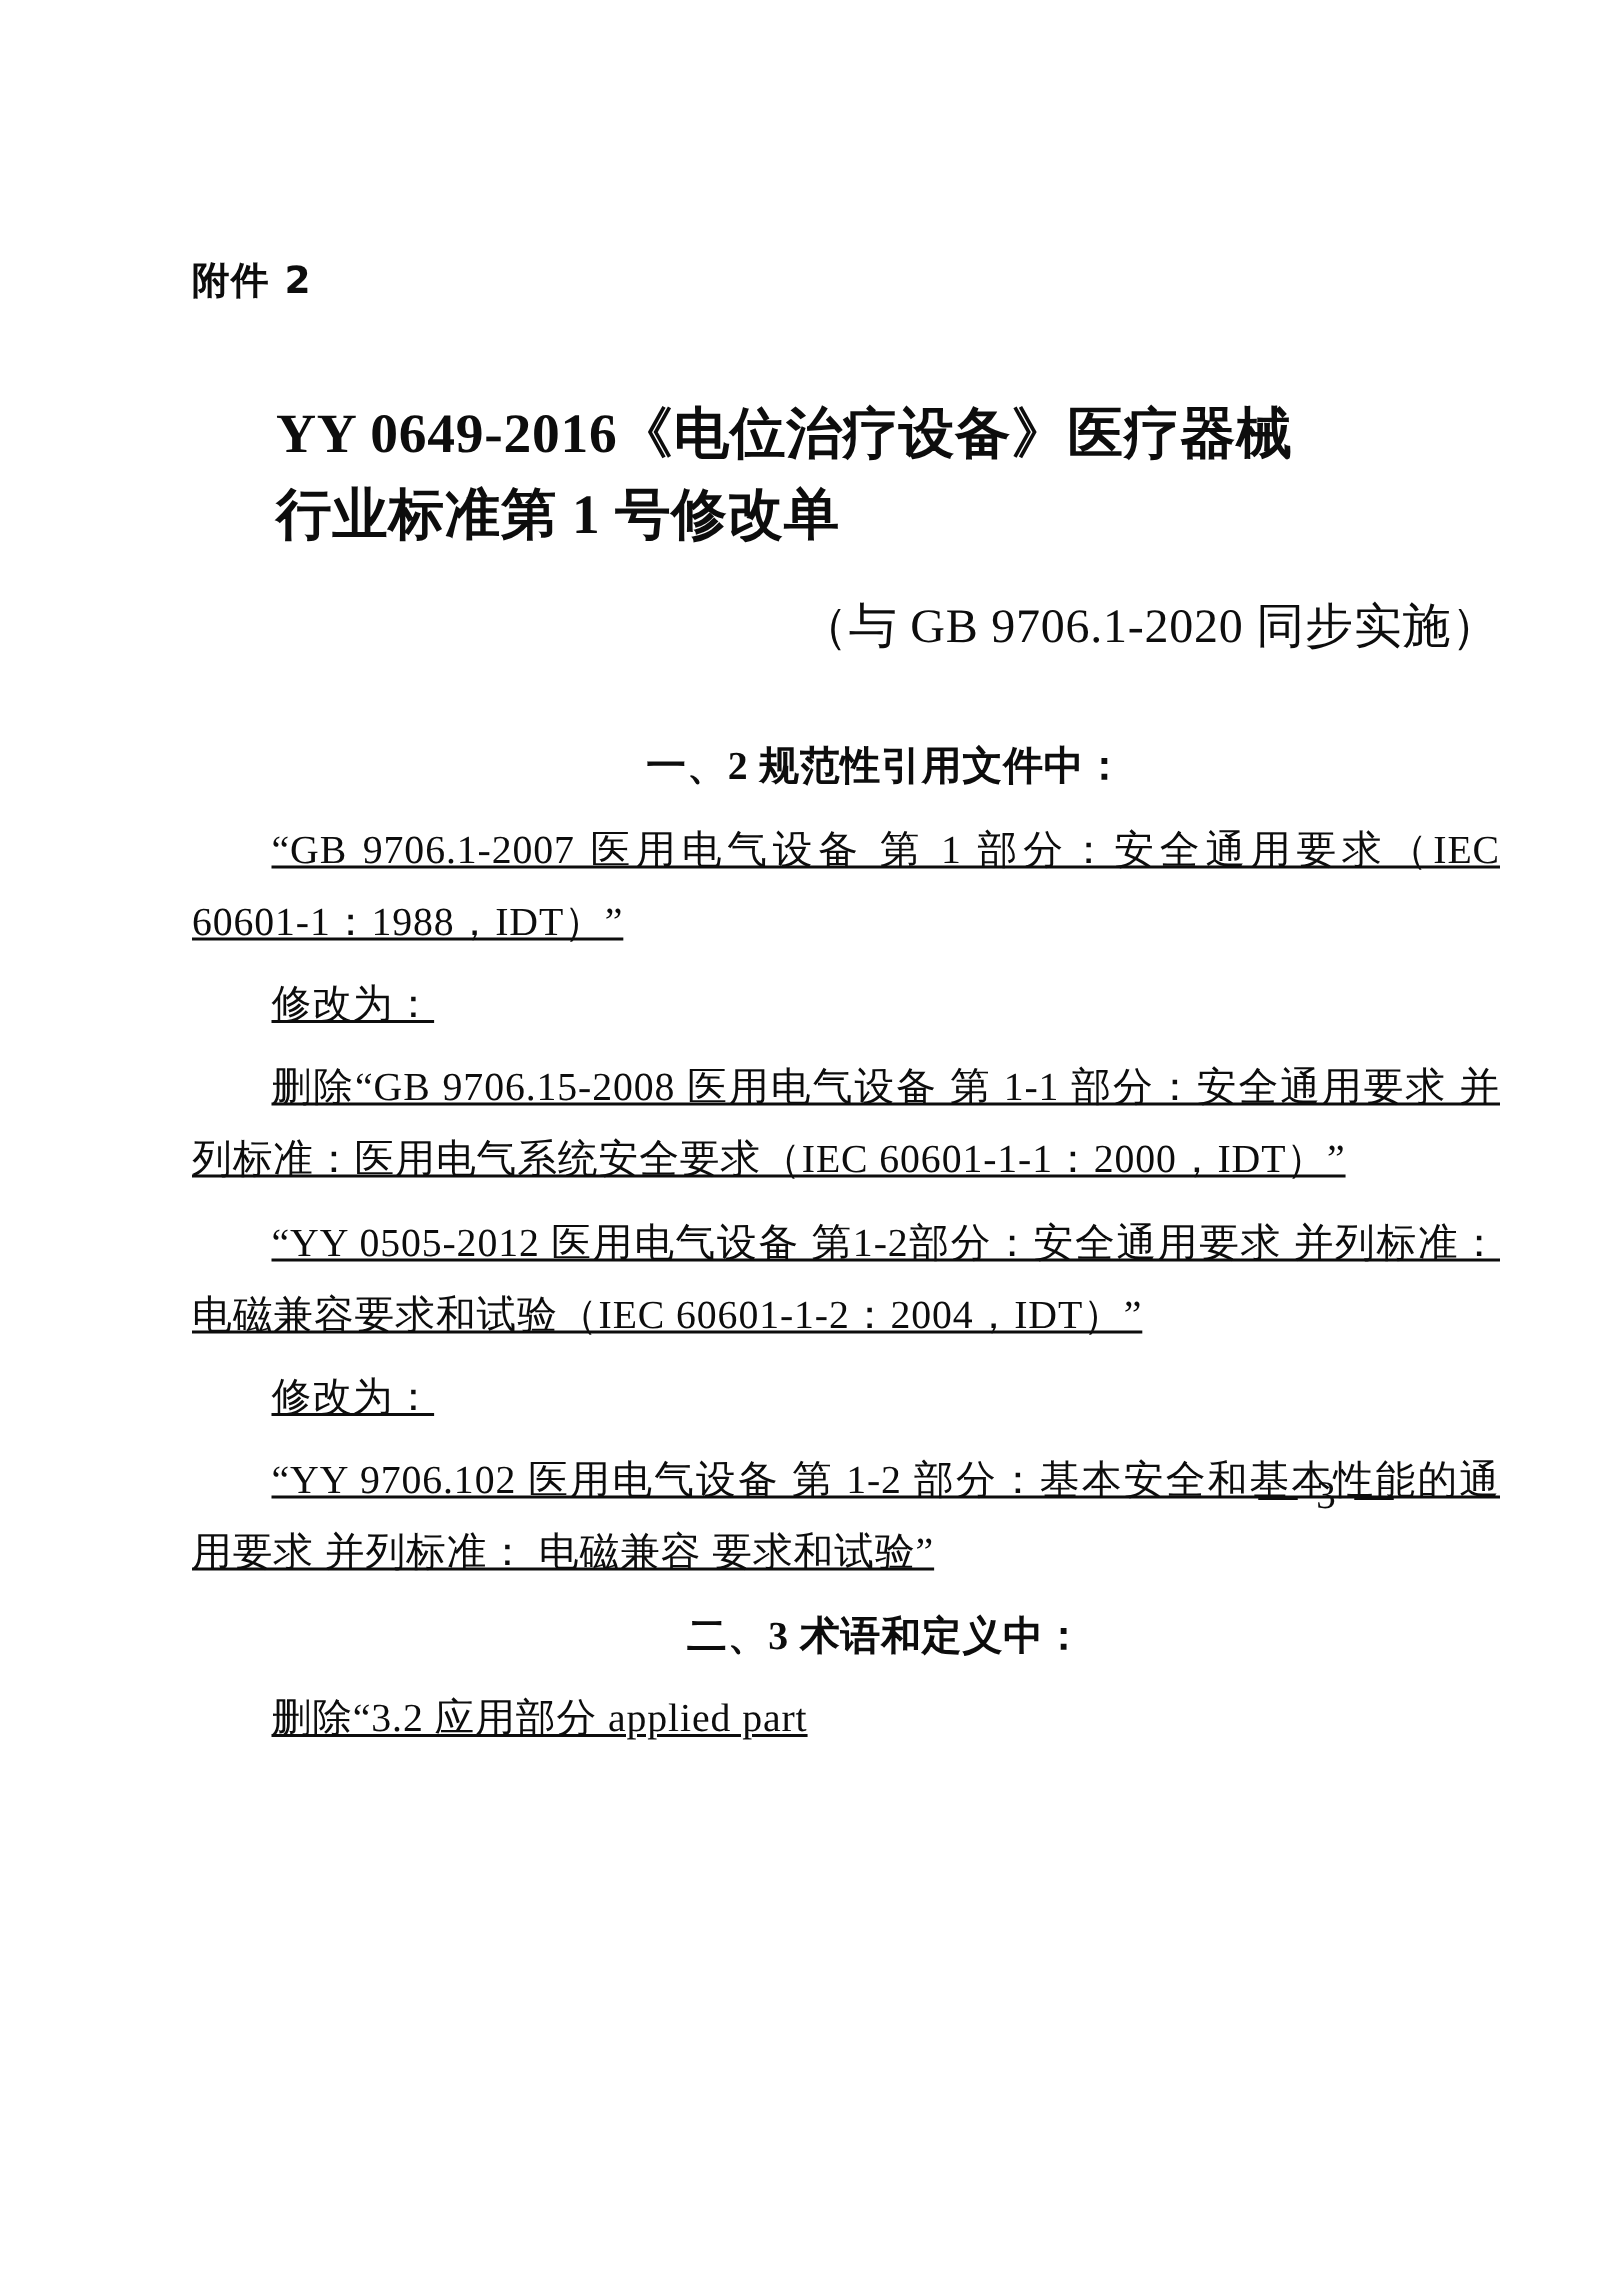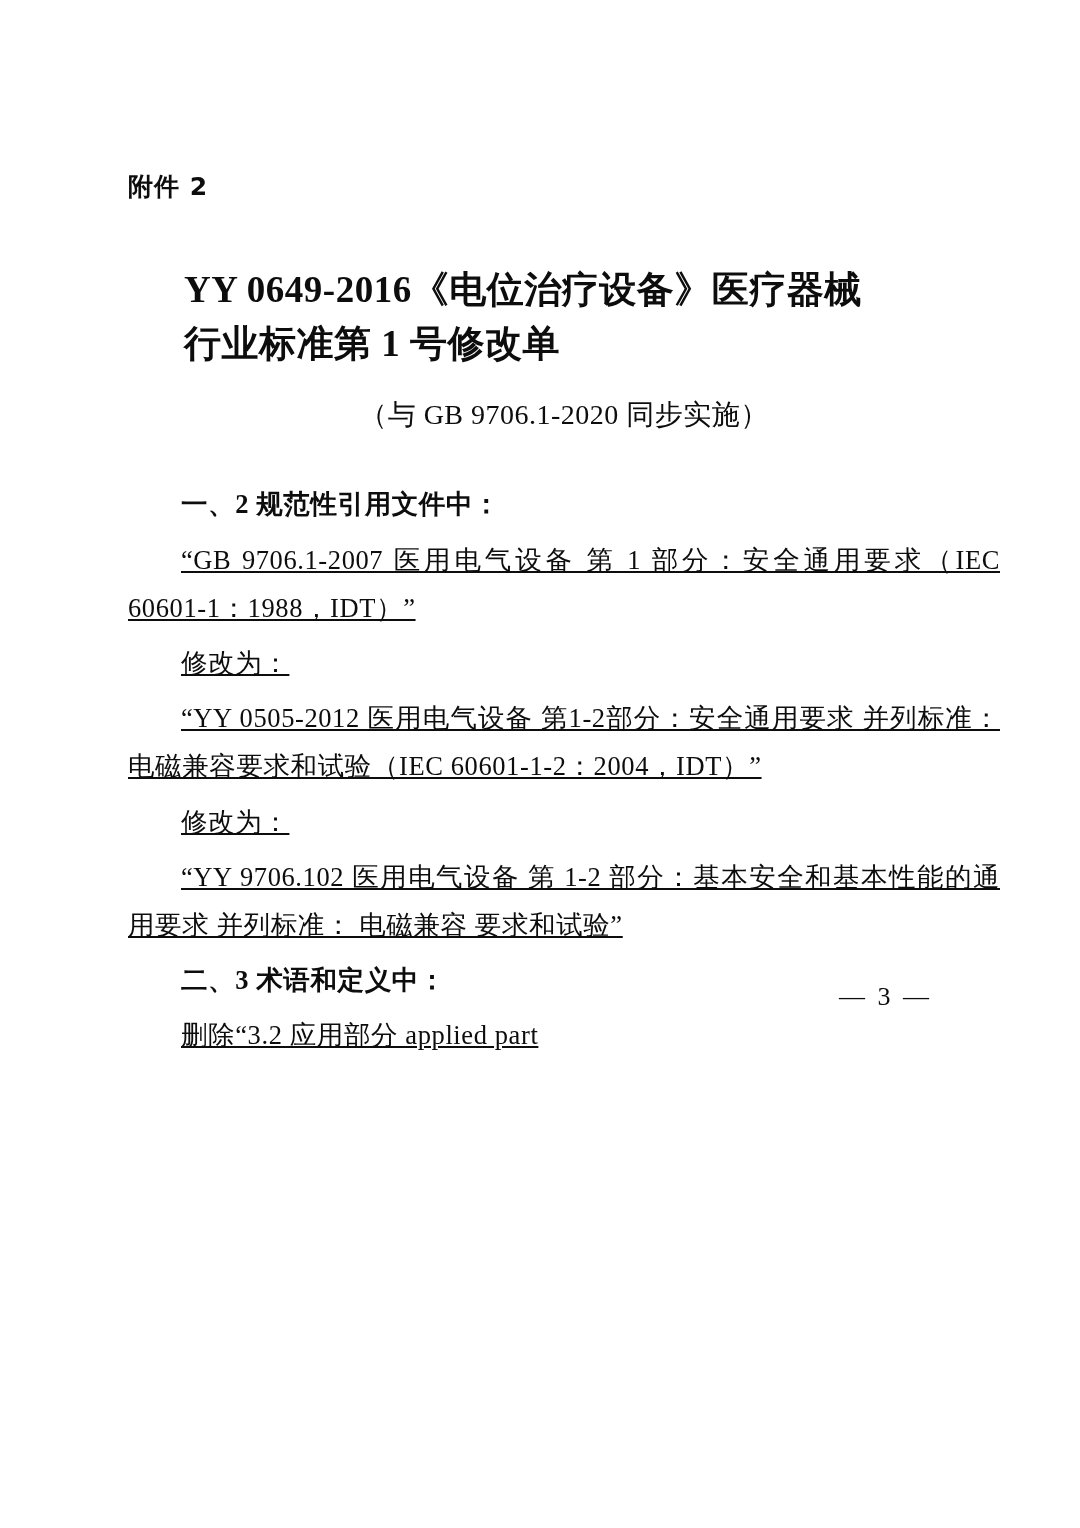--- a/index.html
+++ b/index.html
@@ -38,22 +38,22 @@
     line-height: 1.45;
     letter-spacing: 0.5px;
     margin: 0 auto;
     max-width: 760px;
     font-family: "Liberation Serif", "DejaVu Serif", serif;
   }
   .doc-title .line2 {
     display: block;
   }
   .doc-subtitle {
-    text-align: center;
-    font-size: 28px;
+    text-align: right;
+    font-size: 32px;
     margin-top: 26px;
     letter-spacing: 0.5px;
     font-family: "Liberation Serif", "DejaVu Serif", serif;
   }
   .body-block {
     margin-top: 46px;
   }
   p.para {
     font-size: 26.5px;
     line-height: 1.82;
@@ -66,20 +66,21 @@
   p.indent {
     text-indent: 2em;
   }
   p.section-heading {
     font-weight: bold;
     text-indent: 2em;
     font-size: 26.5px;
     line-height: 1.82;
     margin: 0 0 7px 0;
     letter-spacing: 0.6px;
+    text-align: center;
   }
   .page-number {
     position: absolute;
     bottom: 72px;
     right: 148px;
     font-size: 26px;
     letter-spacing: 3px;
   }
 </style>
 </head>
@@ -93,20 +94,21 @@
     <span class="line1">YY 0649-2016《电位治疗设备》医疗器械</span>
     <span class="line2">行业标准第 1 号修改单</span>
   </div>
 
   <div class="doc-subtitle">（与 GB 9706.1-2020 同步实施）</div>
 
   <div class="body-block">
     <p class="section-heading">一、2 规范性引用文件中：</p>
     <p class="para indent">“GB 9706.1-2007 医用电气设备 第 1 部分：安全通用要求（IEC 60601-1：1988，IDT）”</p>
     <p class="para indent">修改为：</p>
+    <p class="para indent">删除“GB 9706.15-2008 医用电气设备 第 1-1 部分：安全通用要求 并列标准：医用电气系统安全要求（IEC 60601-1-1：2000，IDT）”</p>
     <p class="para indent">“YY 0505-2012 医用电气设备 第1-2部分：安全通用要求 并列标准：电磁兼容要求和试验（IEC 60601-1-2：2004，IDT）”</p>
     <p class="para indent">修改为：</p>
     <p class="para indent">“YY 9706.102 医用电气设备 第 1-2 部分：基本安全和基本性能的通用要求 并列标准： 电磁兼容 要求和试验”</p>
     <p class="section-heading">二、3 术语和定义中：</p>
     <p class="para indent">删除“3.2 应用部分 applied part</p>
   </div>
 
   <div class="page-number">— 3 —</div>
 
 </div>

